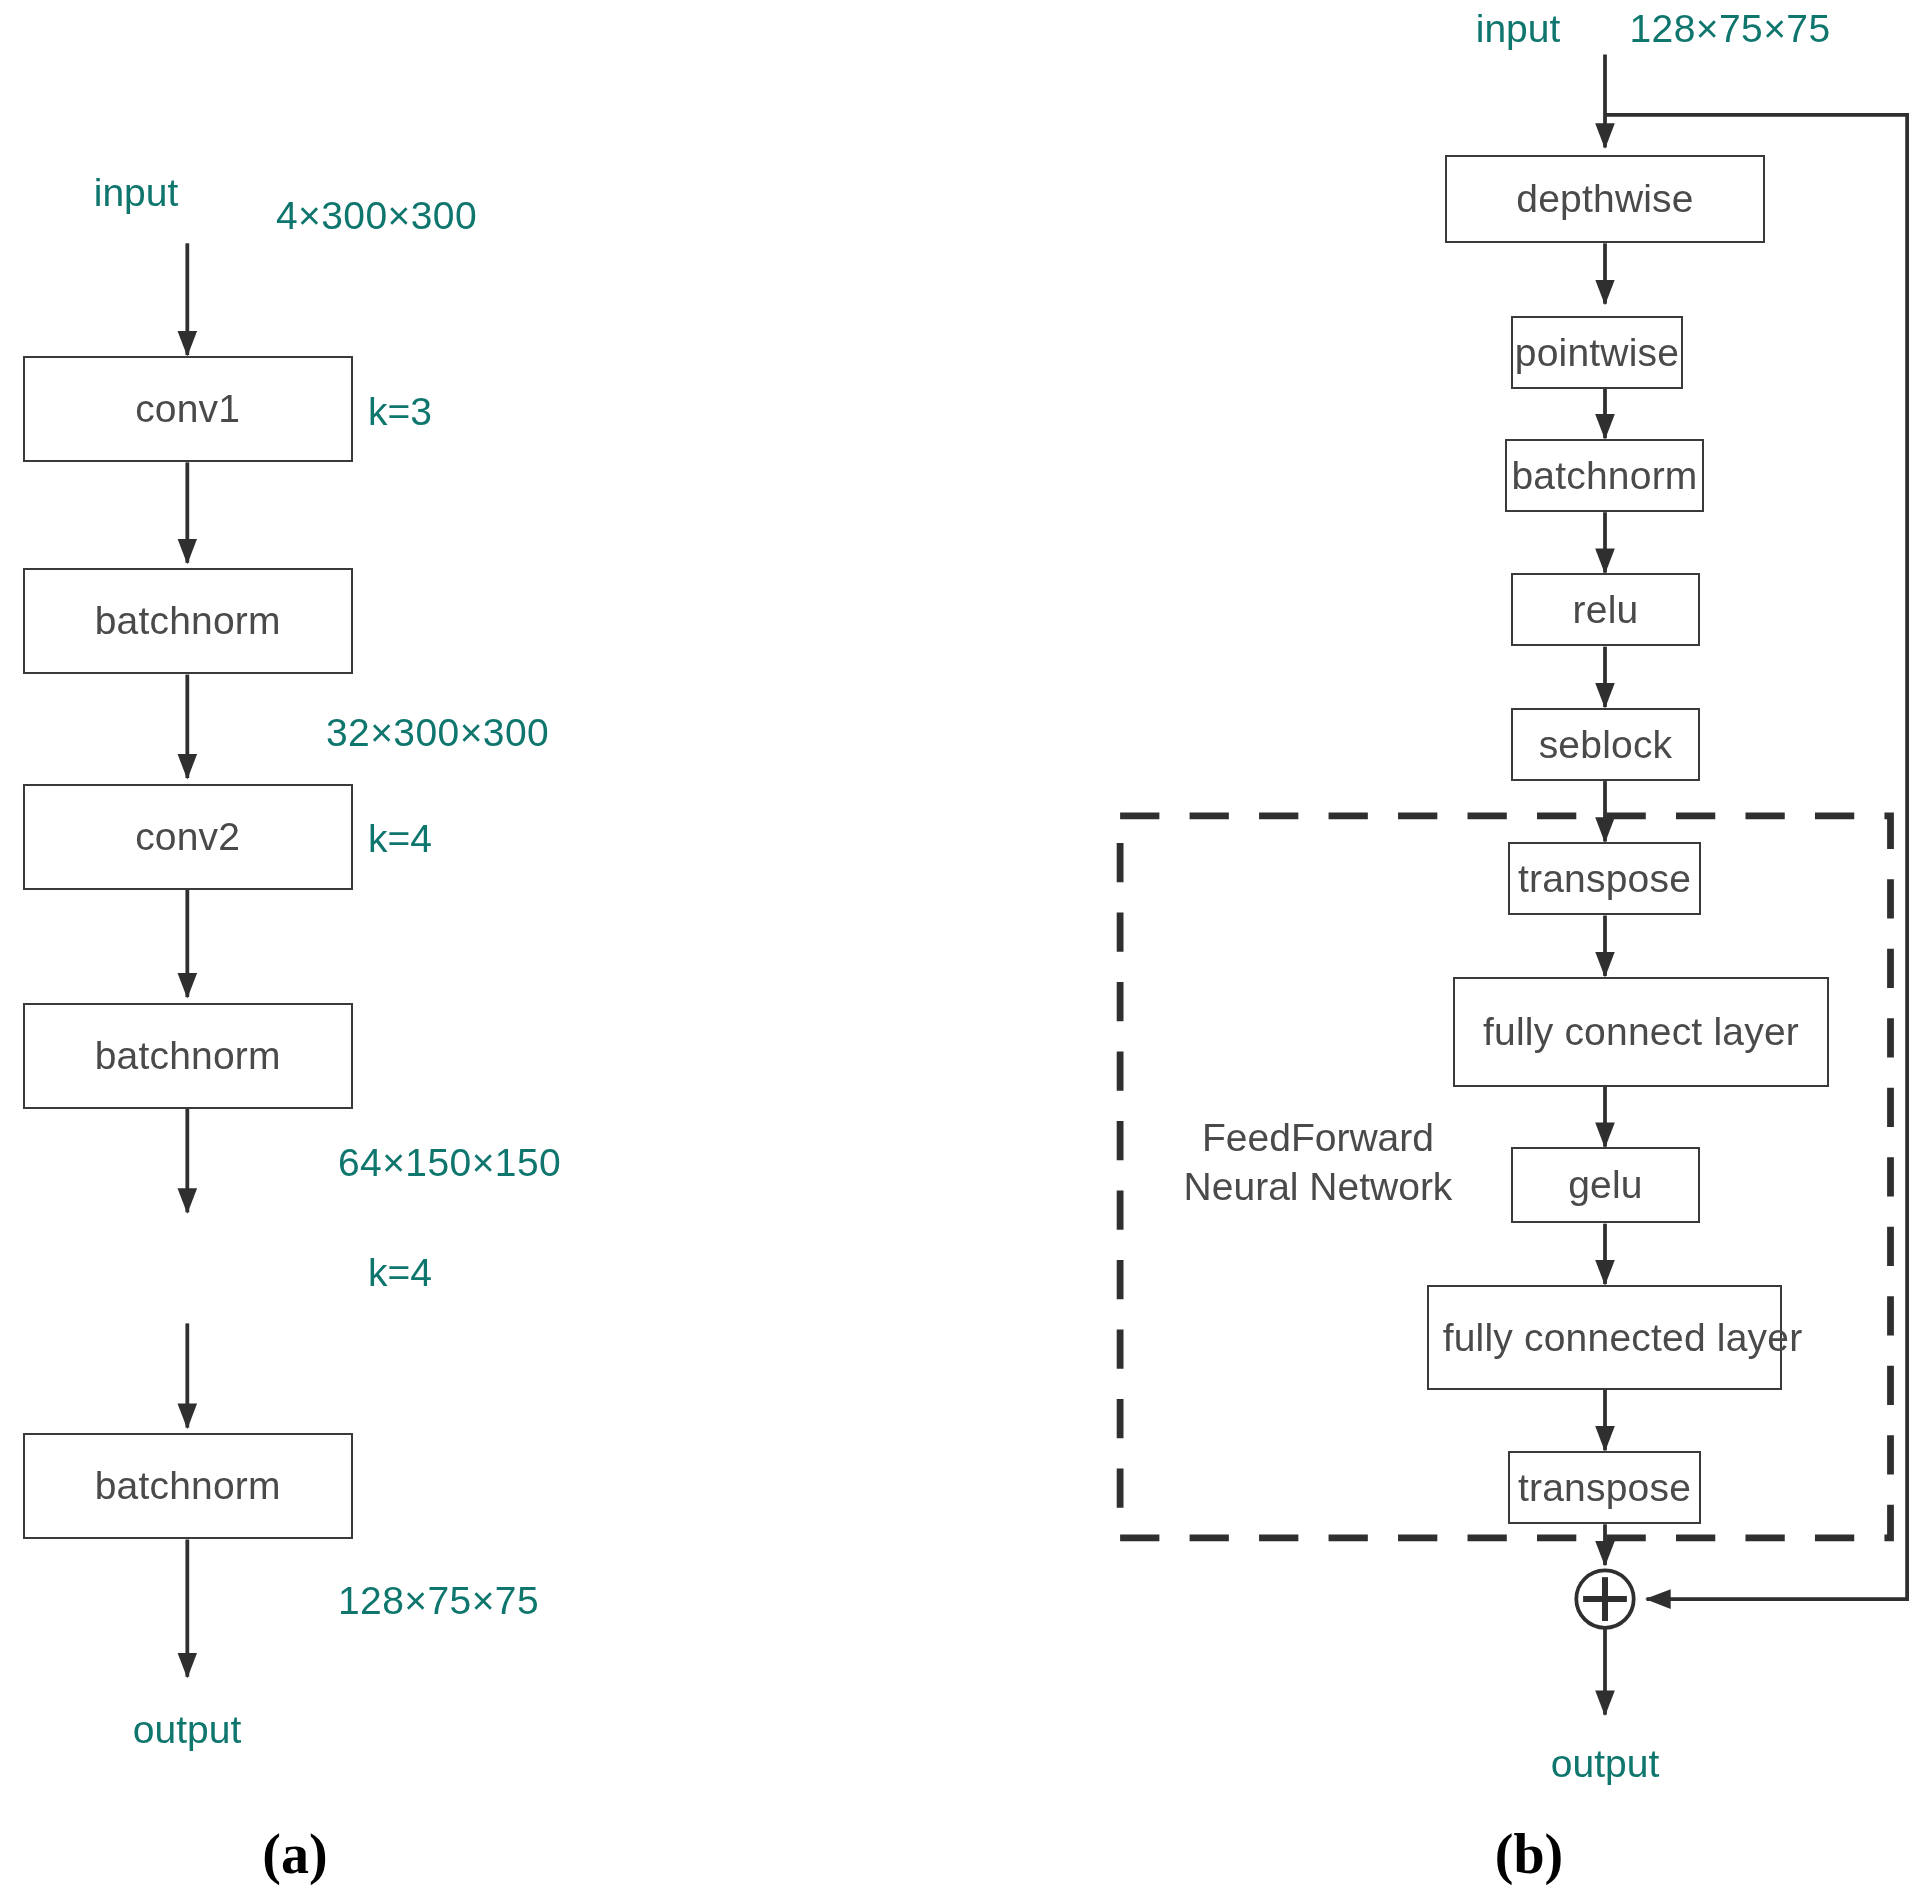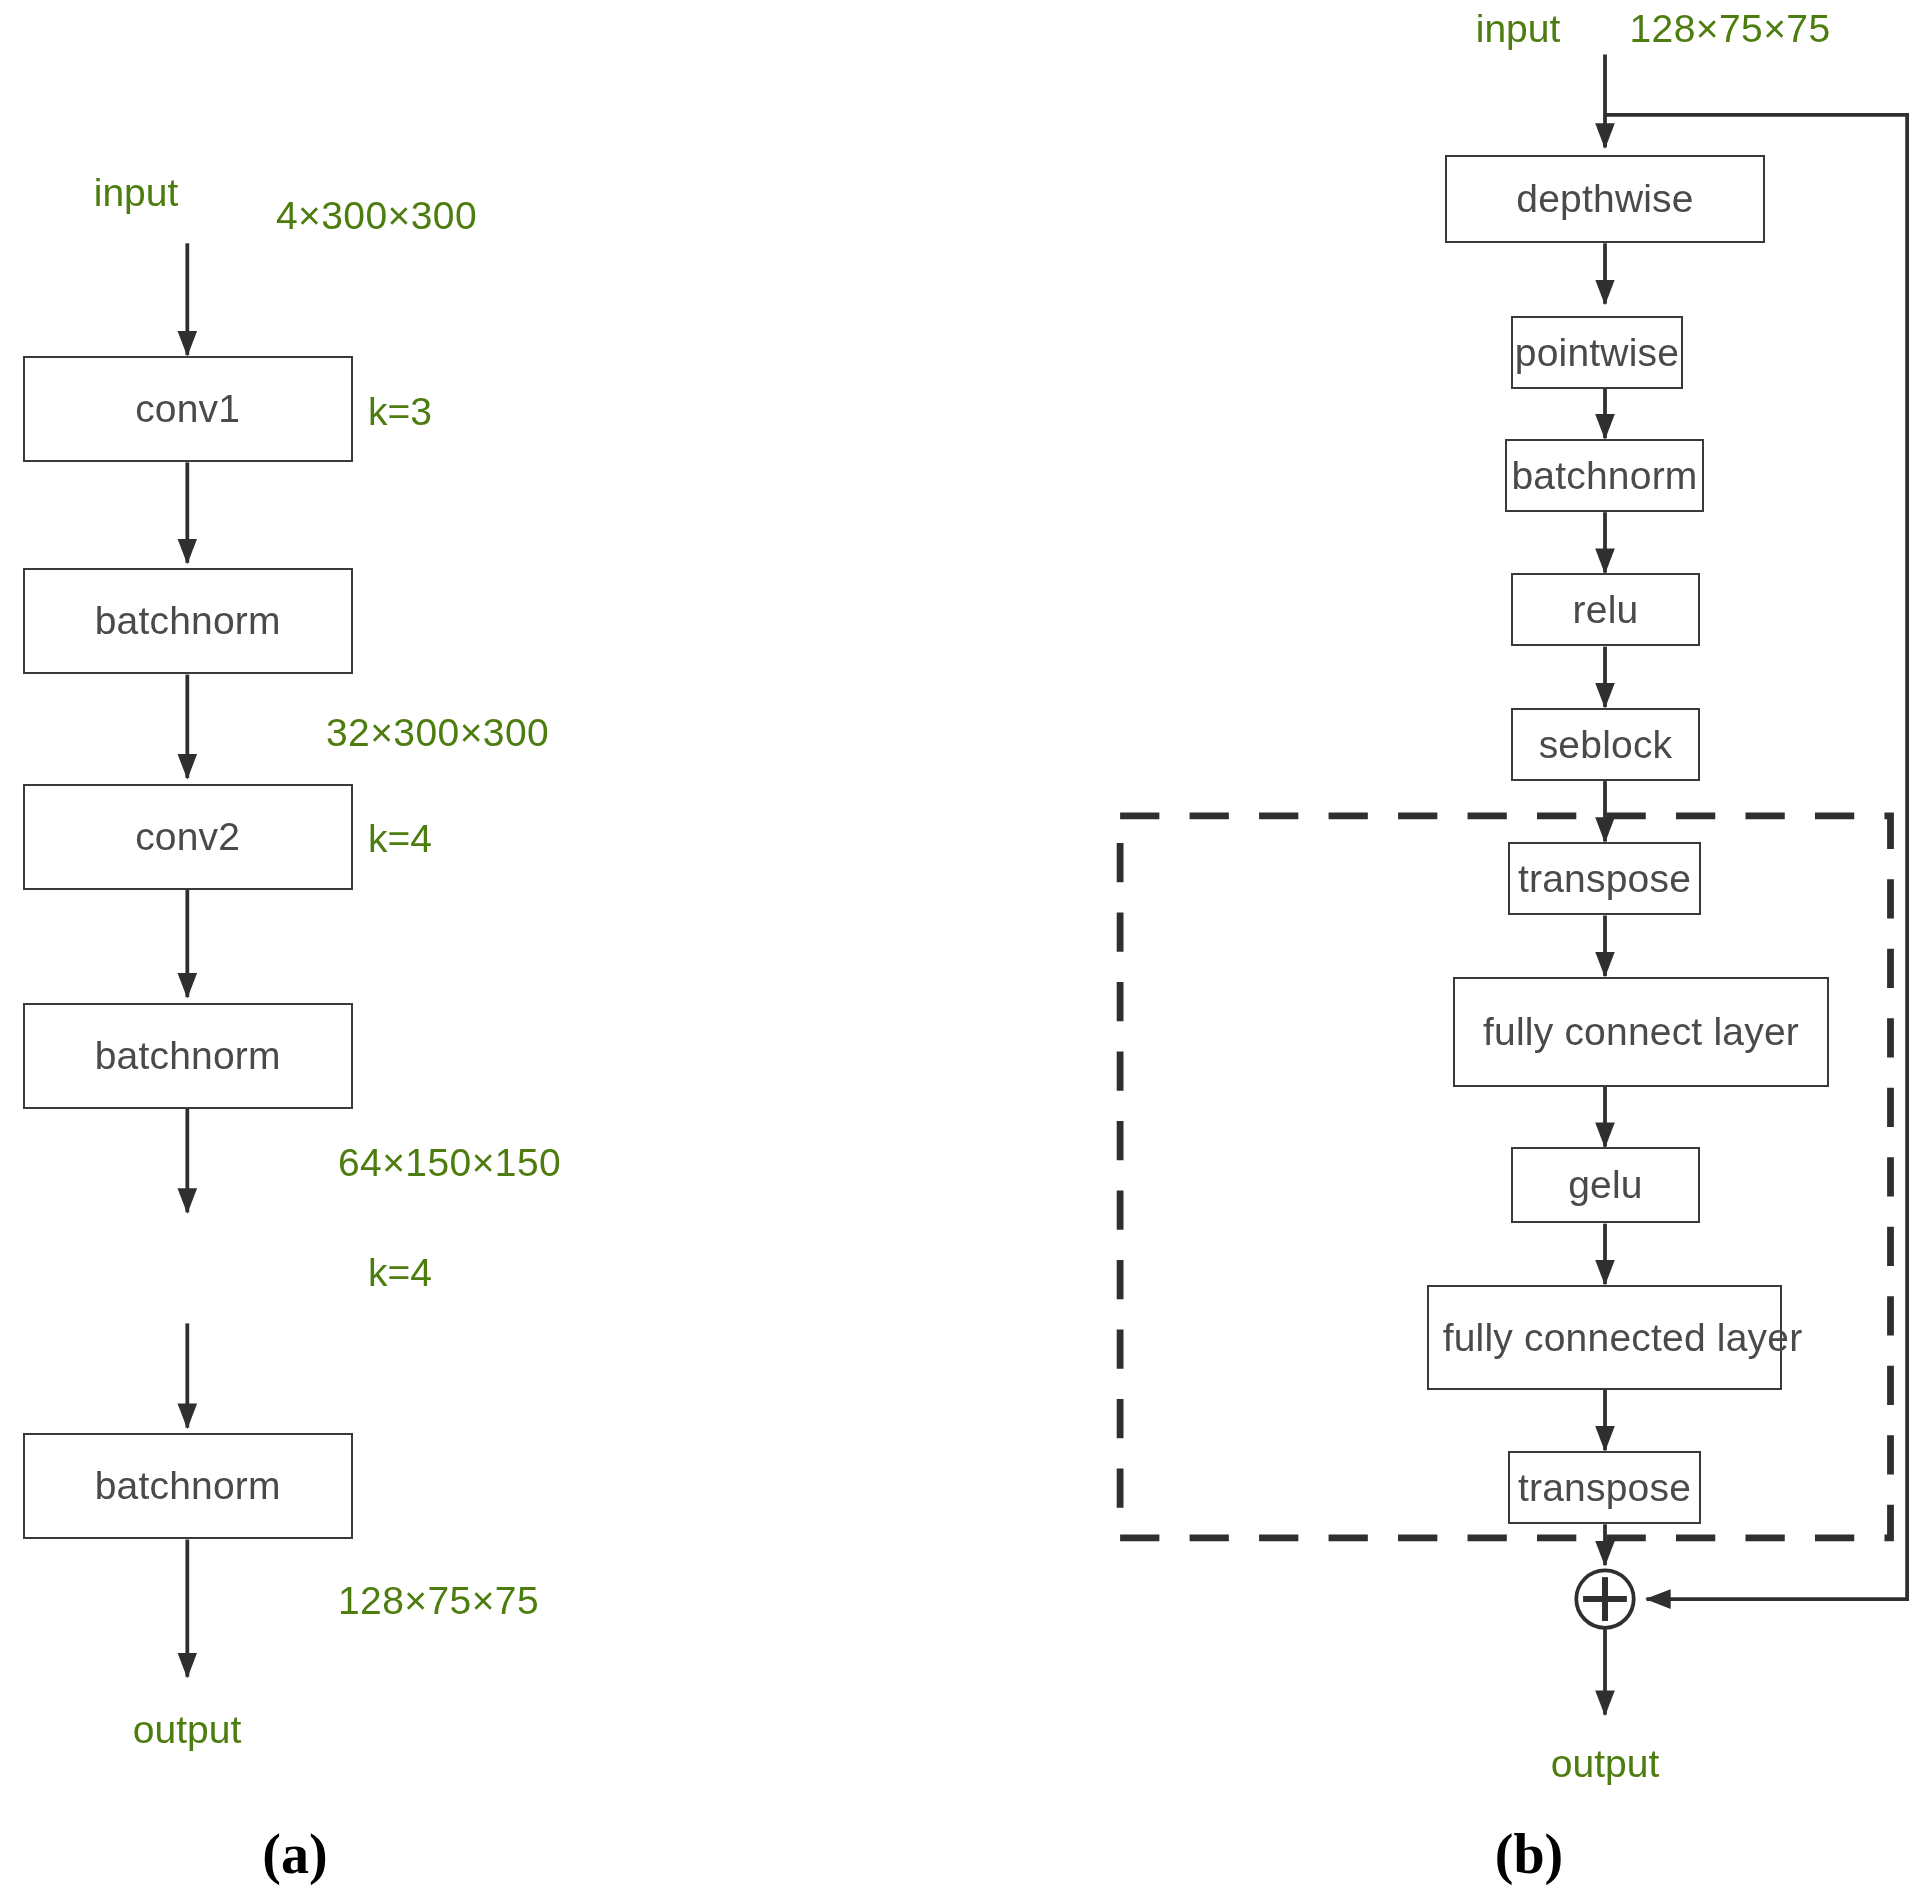--- a/index.html
+++ b/index.html
@@ -31,21 +31,21 @@
     align-items: center;
     justify-content: center;
     color: #4a4a4a;
     font-size: 39px;
     font-weight: 400;
     letter-spacing: 0.2px;
     white-space: nowrap;
   }
   .free-label {
     position: absolute;
-    color: #4d7c0f;
+    color: #0f766e;
     font-size: 39px;
     white-space: nowrap;
     line-height: 1.18;
   }
   .free-label.dim {
     letter-spacing: 0.4px;
   }
   .ff-label {
     position: absolute;
     color: #4a4a4a;
@@ -174,20 +174,22 @@
   </div>
 
   <div class="node" style="left:1508px; top:842px; width:193px; height:73px;">
     <span>transpose</span>
   </div>
 
   <div class="node" style="left:1417px; top:977px; width:376px; height:110px;margin-left:36px;">
     <span>fully connect layer</span>
   </div>
 
+  <div class="ff-label" style="left:1318px; top:1163px; transform:translate(-50%,-50%);">FeedForward
+Neural Network</div>
 
   <div class="node" style="left:1511px; top:1147px; width:189px; height:76px;">
     <span>gelu</span>
   </div>
 
   <div class="node" style="left:1427px; top:1285px; width:355px; height:105px;padding-left:36px;">
     <span>fully connected layer</span>
   </div>
 
   <div class="node" style="left:1508px; top:1451px; width:193px; height:73px;">

